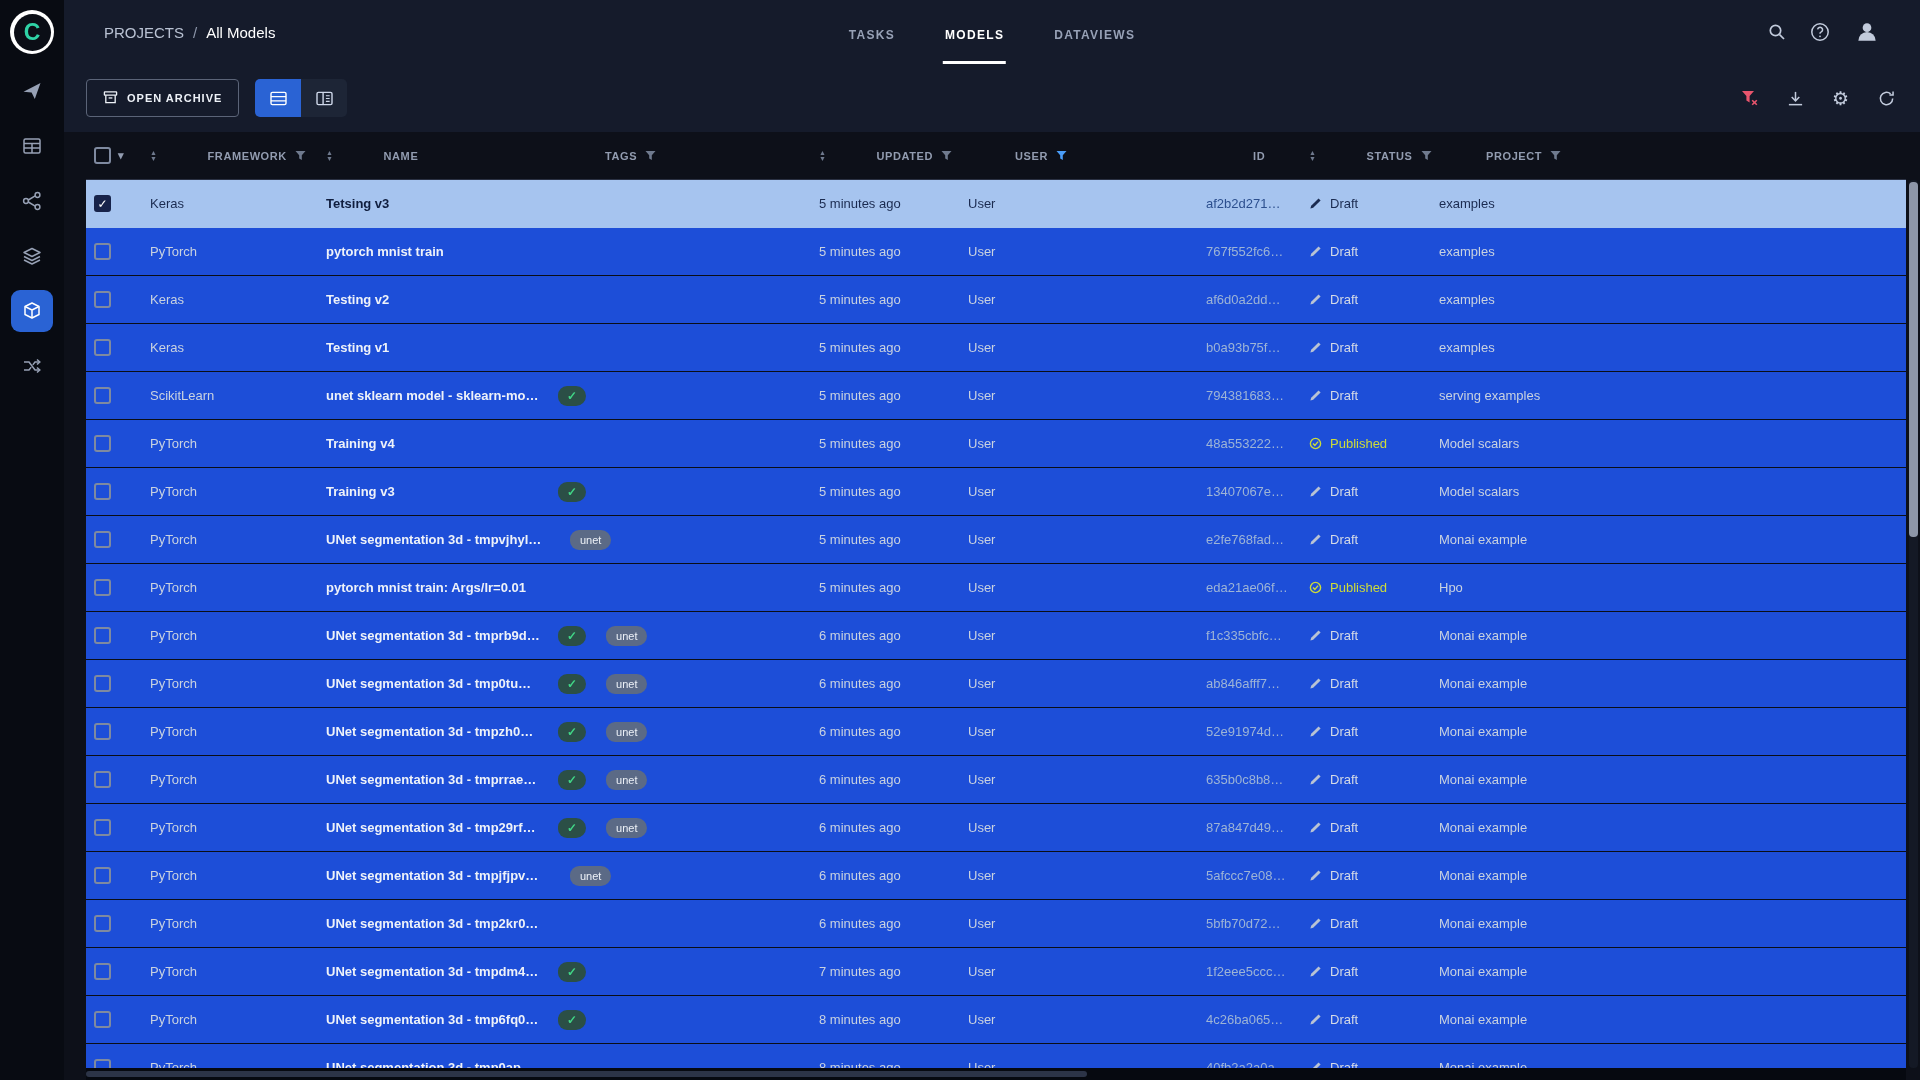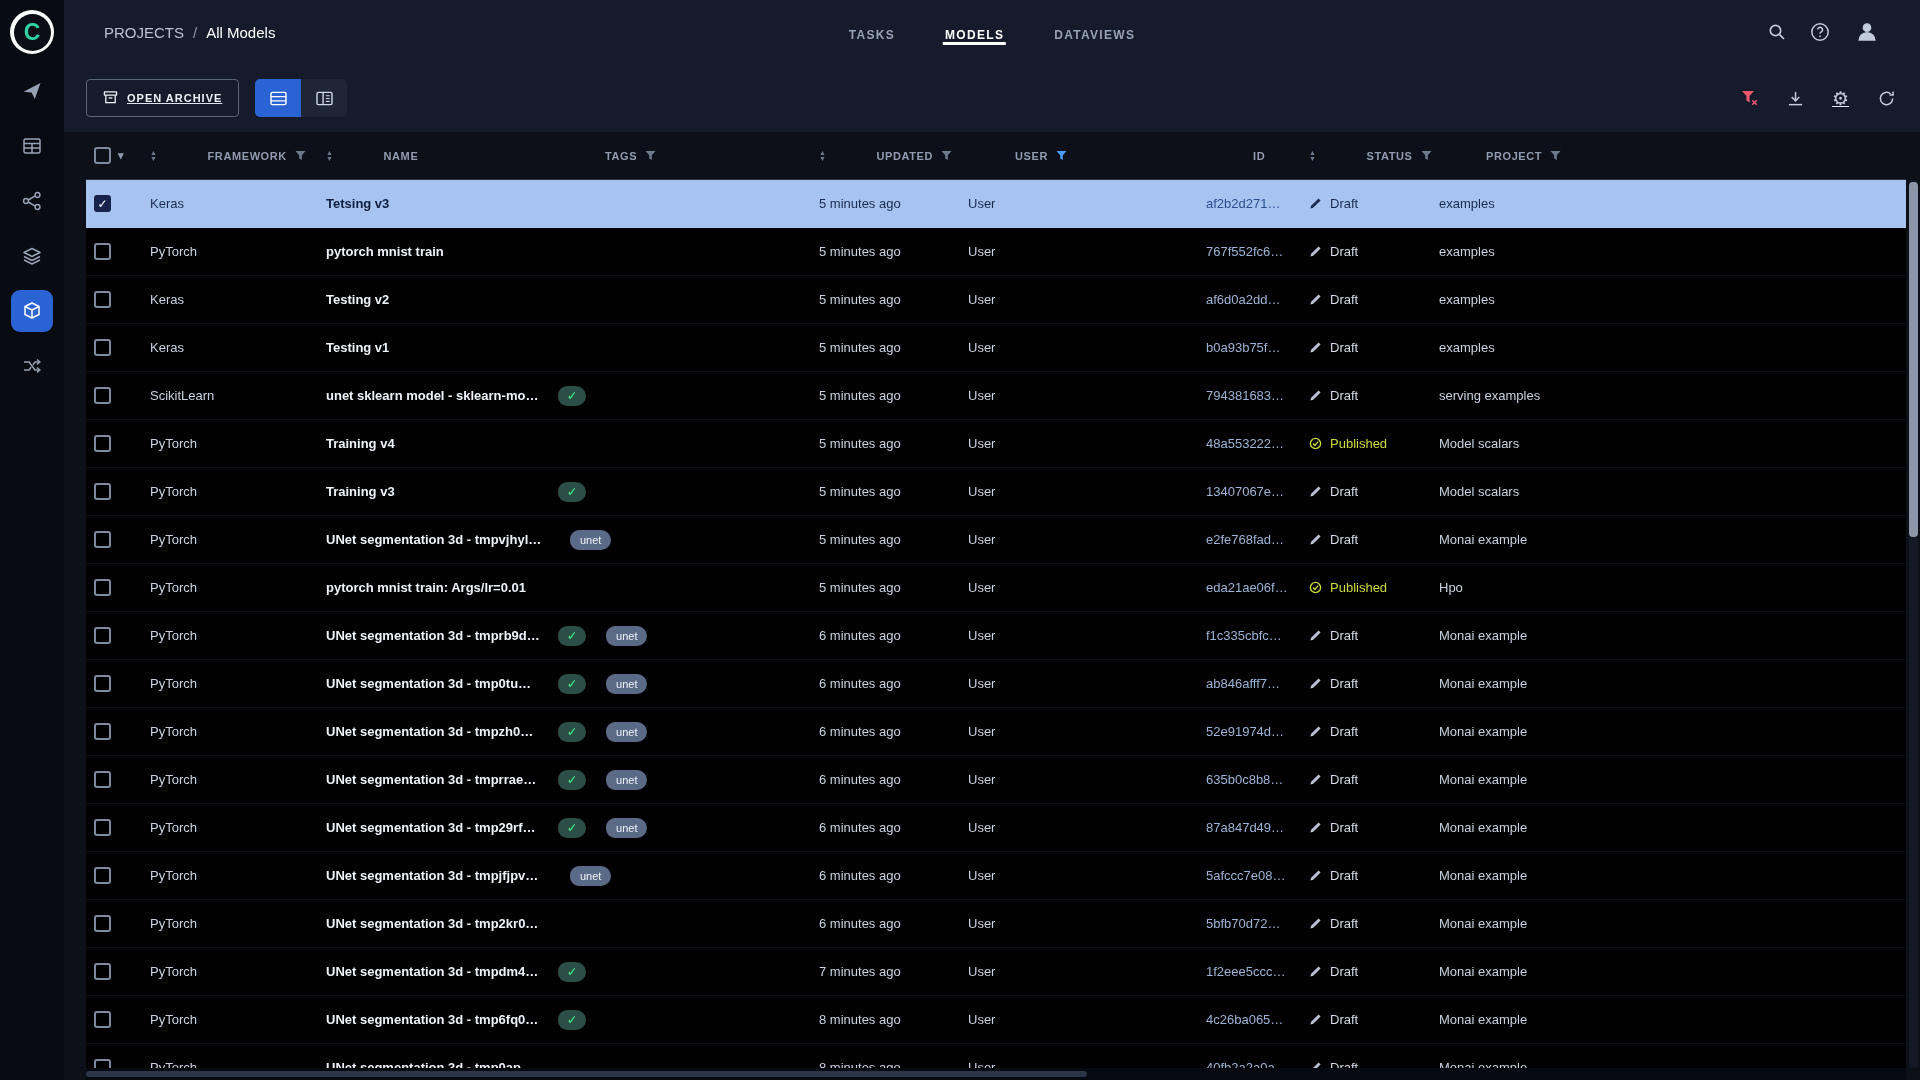--- a/index.html
+++ b/index.html
@@ -22,51 +22,51 @@
 
   
   .main { flex:1; display:flex; flex-direction:column; min-width:0; }
 
   
   .topbar { height:64px; background:#151b2b; display:flex; align-items:center; padding:0 40px; position:relative; flex-shrink:0; }
   .breadcrumb { display:flex; align-items:center; font-size:15px; }
   .bc-root { color:#b9c2d3; cursor:pointer; }
   .bc-sep { color:#8d97ab; margin:0 9px; }
   .bc-cur { color:#ffffff; cursor:pointer; }
-  .tabs { position:absolute; left:50%; top:8px; bottom:0; transform:translateX(-50%); display:flex; gap:46px;align-items:center; }
+  .tabs { position:absolute; left:50%; top:8px; bottom:0; transform:translateX(-50%); display:flex; gap:46px; }
   .tab { display:flex; align-items:center; padding:0 2px; border-bottom:3px solid transparent; color:#97a1b6; font-size:12px; font-weight:bold; letter-spacing:1.3px; cursor:pointer; }
   .tab.active { color:#ffffff; border-bottom-color:#ffffff; }
   .topbar-right { margin-left:auto; display:flex; align-items:center; gap:24px; }
   .icon-btn { background:none; border:none; color:#c2cbdc; display:flex; align-items:center; justify-content:center; cursor:pointer; }
   .icon-btn .glyph { font-size:19px; line-height:1; }
   .icon-btn.danger { color:#e8556d; }
 
   
-  .toolbar { height:68px; background:#151b2b; display:flex; align-items:center; padding:0 24px 0 22px; flex-shrink:0;text-decoration:underline; }
+  .toolbar { height:68px; background:#151b2b; display:flex; align-items:center; padding:0 24px 0 22px; flex-shrink:0; }
   .archive-btn { display:inline-flex; align-items:center; gap:9px; height:38px; padding:0 16px; background:none; border:1px solid #5b6478; border-radius:4px; color:#eef2f8; font-family:"Liberation Sans",sans-serif; font-size:11px; font-weight:bold; letter-spacing:1px; cursor:pointer; }
   .toggle-group { margin-left:16px; display:flex; border-radius:5px; overflow:hidden; }
   .toggle { width:46px; height:38px; display:flex; align-items:center; justify-content:center; background:#1d2536; border:none; color:#cfd8ea; cursor:pointer; }
   .toggle.active { background:#2a63d4; color:#ffffff; }
   .toolbar-right { margin-left:auto; display:flex; align-items:center; gap:28px; }
 
   
   .table-wrap { position:relative; flex:1; background:#0d1019; padding:0 14px 0 22px; overflow:hidden; }
   .grid { display:grid; grid-template-columns:64px 176px 232px 261px 149px 238px 103px 130px minmax(0,1fr); align-items:center; }
   .thead { height:48px; border-bottom:1px solid #2a3143; color:#929cb0; font-size:11px; font-weight:bold; letter-spacing:0.6px; }
   .th { display:flex; align-items:center; padding-right:8px; cursor:pointer; white-space:nowrap; overflow:hidden; }
   .th-label { margin:0 3px;padding-left:44px; }
   .sort { display:flex; flex-direction:column; line-height:5.5px; font-size:7px; color:#6f7a8e; margin-right:3px; font-style:normal; }
   .sort i { font-style:normal; }
   .funnel { color:#6f7a8e; margin-left:5px; display:flex; }
   .funnel.active { color:#4a9df8; }
   .funnel svg { display:block; }
   .caret { color:#929cb0; font-size:11px; margin-left:7px; cursor:pointer; }
 
   .tbody { height:calc(100% - 48px); overflow:hidden; }
-  .row { height:48px; background:#000000; border-bottom:1px solid #0b0e16; font-size:13px; cursor:pointer; }
+  .row { height:48px; background:#1d4ed8; border-bottom:1px solid #0b0e16; font-size:13px; cursor:pointer; }
   .td { padding-right:10px; white-space:nowrap; overflow:hidden; }
   .sel-td { display:flex; align-items:center; padding-left:8px; }
   .fw, .dim { color:#c9d2e0; }
   .name { font-weight:bold; color:#eef2f9; }
   .id-text { color:#9db4d6; }
   .status { display:flex; align-items:center; gap:8px; color:#d4dae6; }
   .status.published { color:#cddc39; }
   .st-icon { display:flex; color:inherit; }
   .status:not(.published) .st-icon { color:#b9c3d4; }
 

